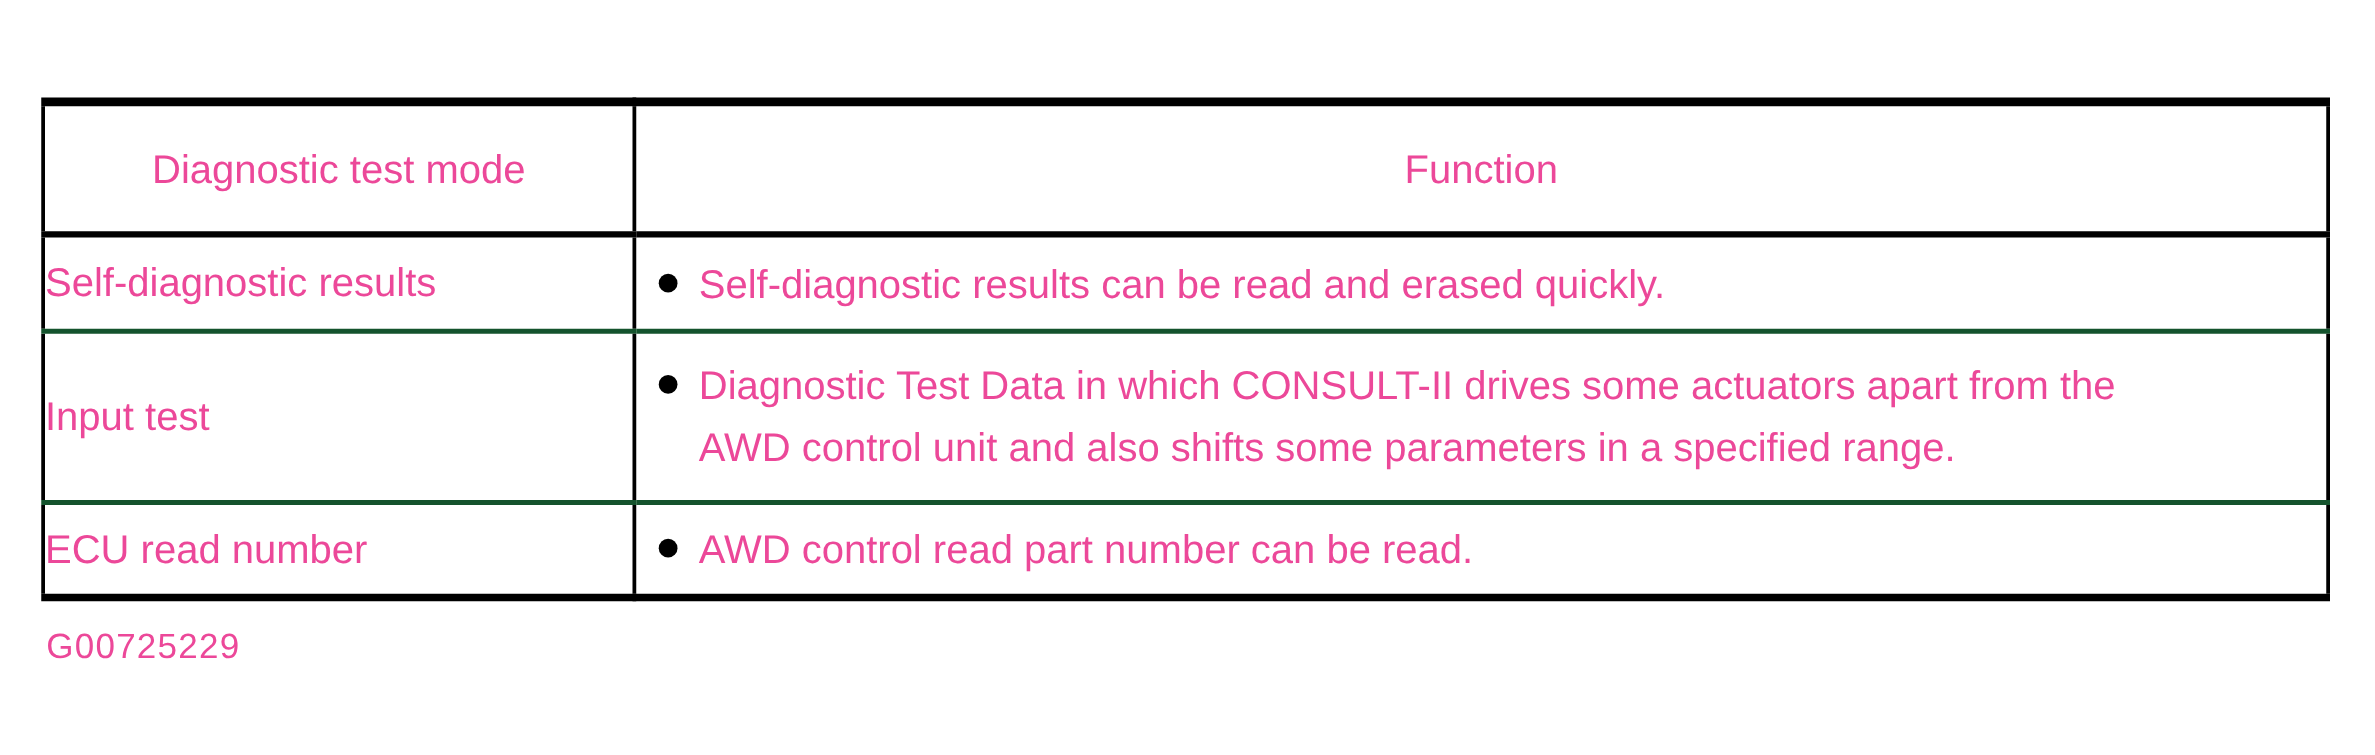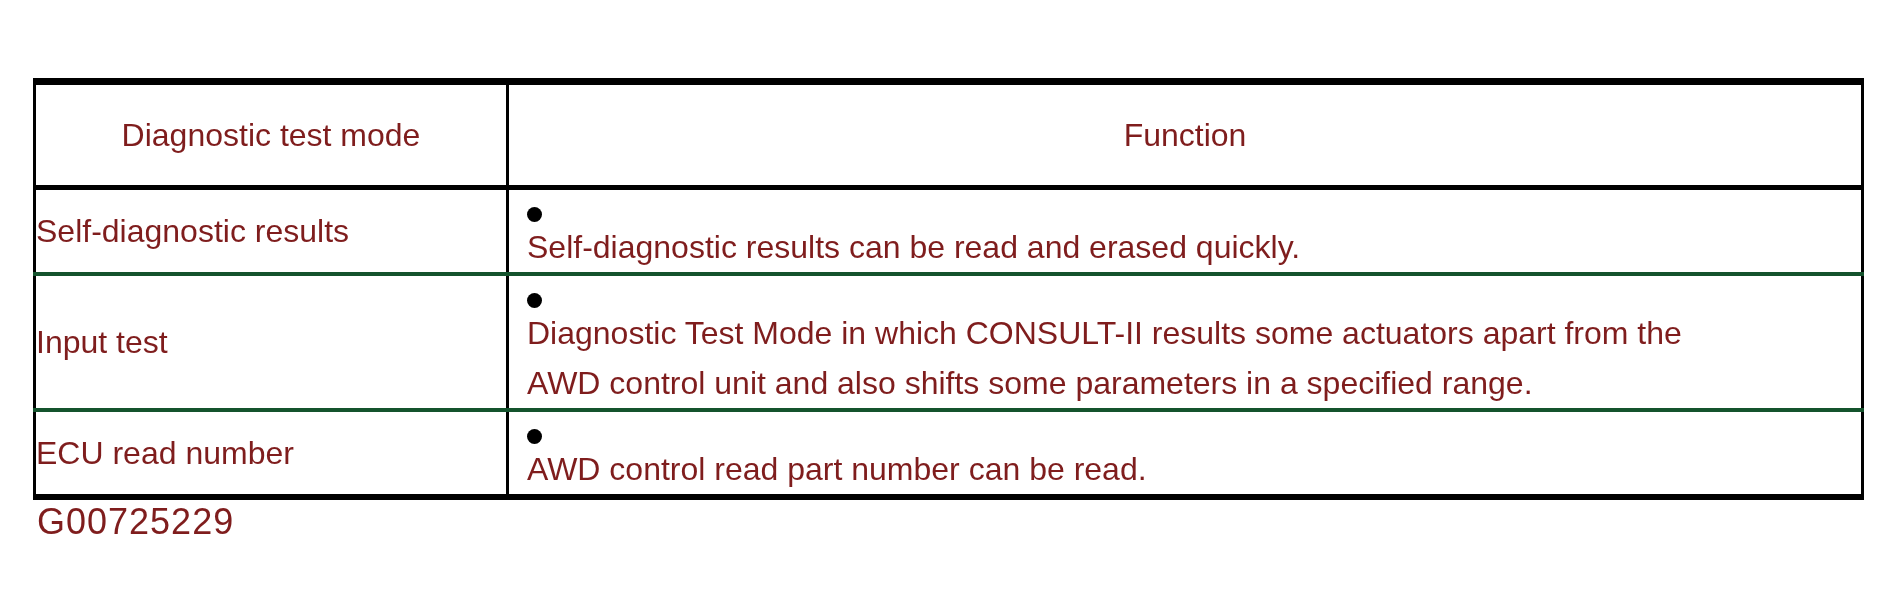--- a/index.html
+++ b/index.html
@@ -6,21 +6,21 @@
     margin: 0;
     padding: 0;
     background: #ffffff;
   }
   .page {
     position: relative;
     width: 1900px;
     height: 604px;
     background: #ffffff;
     font-family: "Liberation Sans", sans-serif;
-    color: #7f1d1d;
+    color: #ec4899;
     overflow: hidden;
   }
   table.diag-table {
     position: absolute;
     left: 33px;
     top: 78px;
     width: 1828px;
     height: 403px;
     border-collapse: collapse;
     table-layout: fixed;
@@ -57,40 +57,39 @@
 
   .mode-cell {
     padding-left: 13px;
     white-space: pre;
   }
   .func-wrap {
     display: flex;
     align-items: flex-start;
     padding-left: 18px;
     padding-right: 33px;
-    flex-direction: column;
   }
   .bullet {
     flex: 0 0 auto;
     width: 15px;
     height: 15px;
     border-radius: 50%;
     background: #000;
     margin-top: 17px;
     margin-right: 17px;
   }
   .func-text {
     white-space: pre;
     line-height: 50px;
   }
   .figure-code {
     position: absolute;
     left: 37px;
     top: 501px;
-    font-size: 36px;
+    font-size: 28px;
     letter-spacing: 1px;
     white-space: pre;
   }
 </style>
 </head>
 <body>
 
 <div class="page">
 
   <table class="diag-table">
@@ -112,21 +111,21 @@
             <span class="bullet"></span>
             <span class="func-text">Self-diagnostic results can be read and erased quickly.</span>
           </div>
         </td>
       </tr>
       <tr class="r-2">
         <td class="mode-cell">Input test</td>
         <td>
           <div class="func-wrap">
             <span class="bullet"></span>
-            <span class="func-text">Diagnostic Test Mode in which CONSULT-II results some actuators apart from the
+            <span class="func-text">Diagnostic Test Data in which CONSULT-II drives some actuators apart from the
 AWD control unit and also shifts some parameters in a specified range.</span>
           </div>
         </td>
       </tr>
       <tr class="r-3">
         <td class="mode-cell">ECU read number</td>
         <td>
           <div class="func-wrap">
             <span class="bullet"></span>
             <span class="func-text">AWD control read part number can be read.</span>

